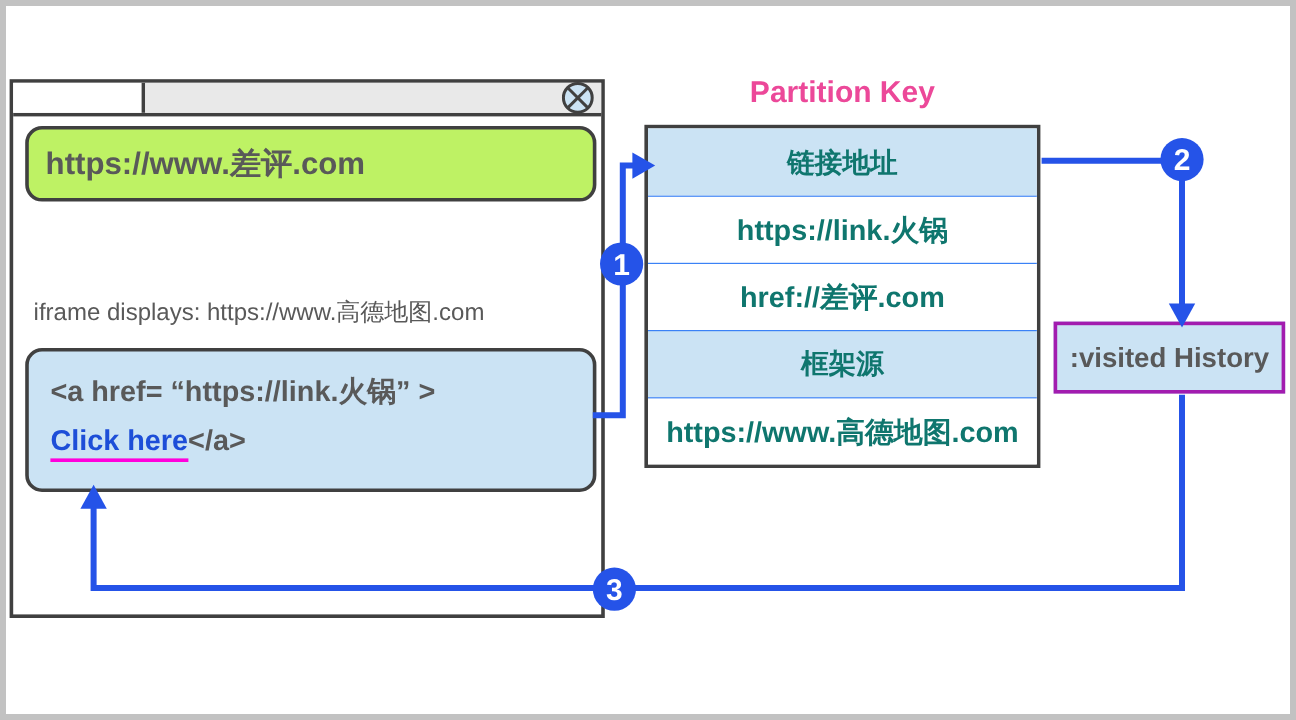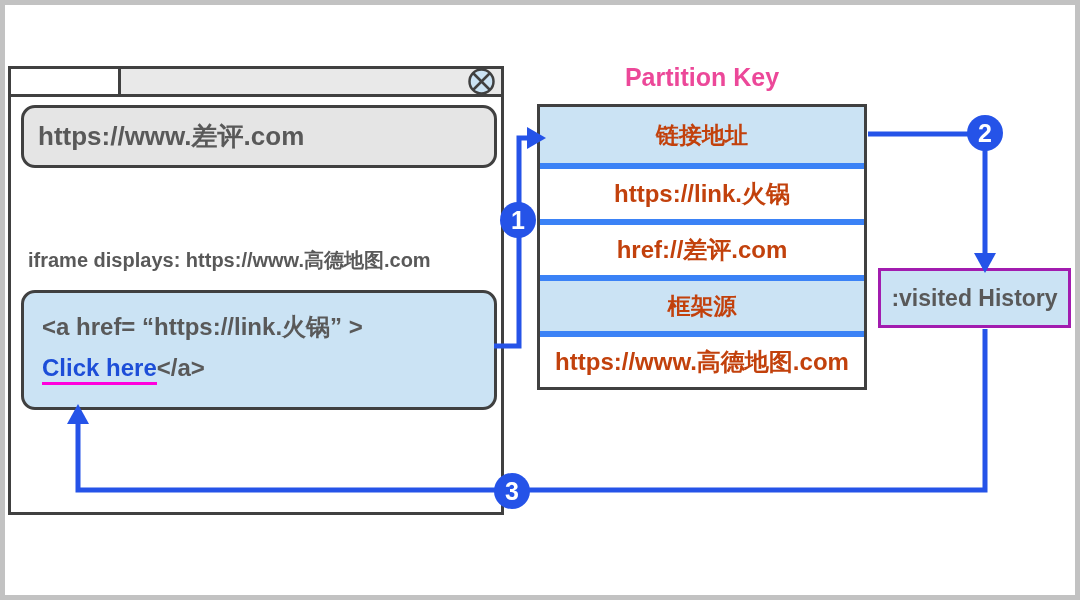--- a/index.html
+++ b/index.html
@@ -12,49 +12,49 @@
   .bwindow {
     position:absolute; left:8px; top:66px; width:496px; height:449px;
     background:#fff; border:3px solid #404040;
   }
   .titlebar { height:28px; border-bottom:3px solid #404040; display:flex; }
   .titlebar .tab { width:110px; background:#ffffff; border-right:3px solid #404040; }
   .titlebar .rest { flex:1; background:#e9e9e9; position:relative; }
   .close-btn { position:absolute; right:6px; top:-1px; width:27px; height:27px; }
   .urlbar {
     position:absolute; left:10px; top:36px; width:476px; height:63px;
-    border:3px solid #404040; border-radius:14px; background:#e5e5e5;
+    border:3px solid #404040; border-radius:14px; background:#bef264;
     display:flex; align-items:center; padding-left:14px;
     font-size:26px; font-weight:600; color:#595959;
   }
   .iframe-label {
     position:absolute; left:17px; top:178px; width:470px;
-    font-size:20px; font-weight:700; color:#595959; white-space:nowrap;
+    font-size:20px; font-weight:400; color:#595959; white-space:nowrap;
   }
   .codebox {
     position:absolute; left:10px; top:221px; width:476px; height:120px;
     background:#cbe3f4; border:3px solid #404040; border-radius:14px;
     padding:13px 16px 0 18px; font-size:24px; font-weight:600; color:#595959;
     line-height:41px; white-space:nowrap;
   }
   .click-link { color:#1d4ed8; border-bottom:3px solid #ff00dc; padding-bottom:1px; cursor:pointer; }
   
   .pk-title {
     position:absolute; left:537px; top:63px; width:330px; text-align:center;
     font-size:25px; font-weight:700; color:#ec4899;
   }
   .pk-table {
     position:absolute; left:537px; top:104px; width:330px;
     border:3px solid #404040; background:#fff;
   }
   .pk-row {
     height:56px; display:flex; align-items:center; justify-content:center;
-    font-weight:600; color:#c2410c; white-space:nowrap;
+    font-weight:600; color:#0f766e; white-space:nowrap;
   }
-  .pk-row + .pk-row { border-top:6px solid #3b82f6; }
+  .pk-row + .pk-row { border-top:1px solid #3b82f6; }
   .pk-row.header { background:#cbe3f4; font-size:23px; }
   .pk-row.value  { background:#ffffff; font-size:24px; }
   
   .visited-box {
     position:absolute; left:878px; top:268px; width:193px; height:60px;
     background:#cbe3f4; border:3px solid #a21caf;
     display:flex; align-items:center; justify-content:center;
     font-size:23px; font-weight:600; color:#595959; white-space:nowrap;
   }
   

